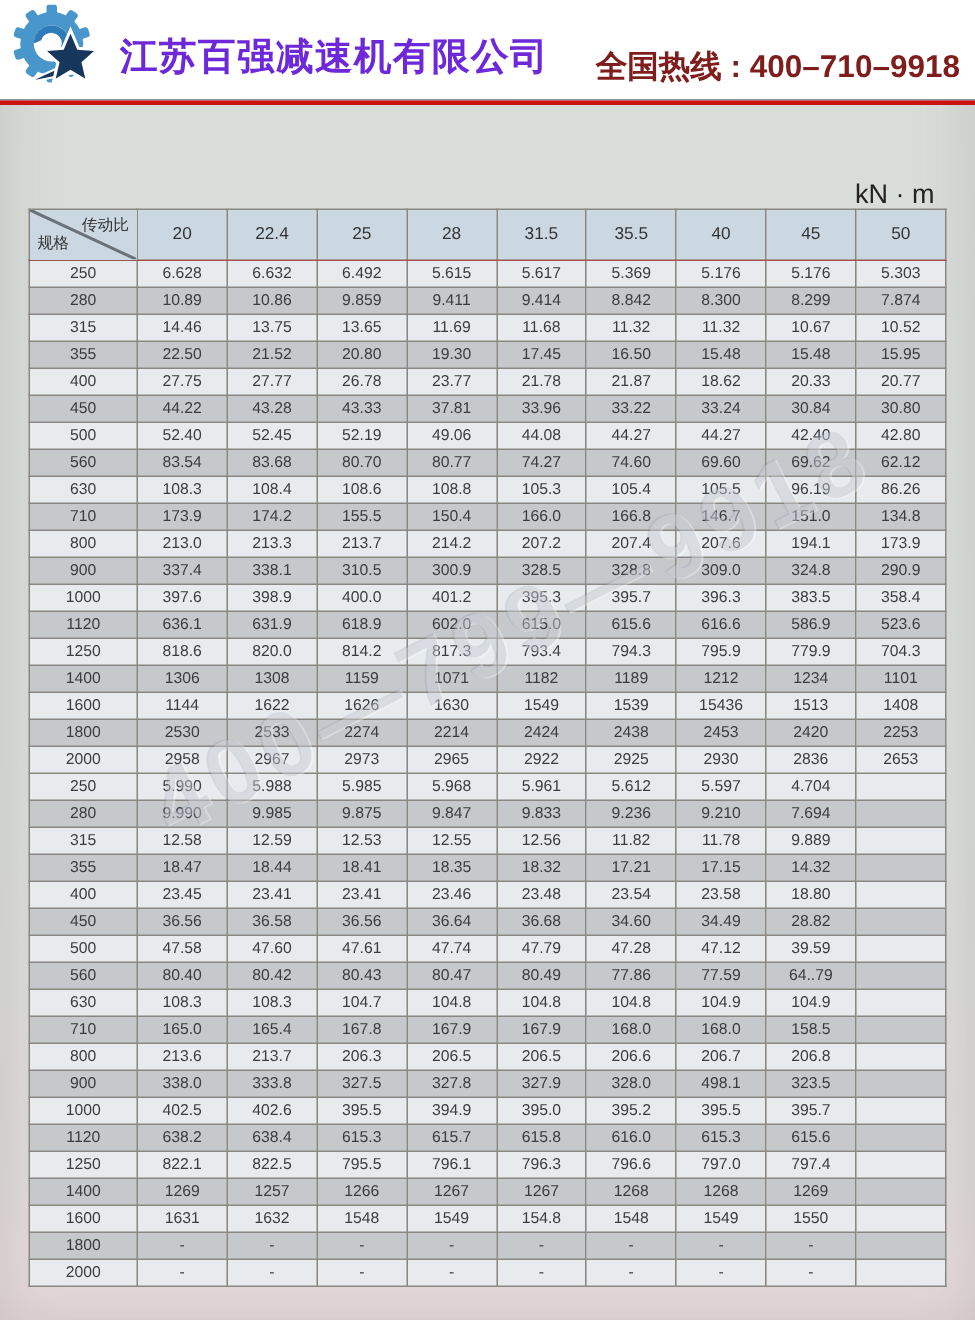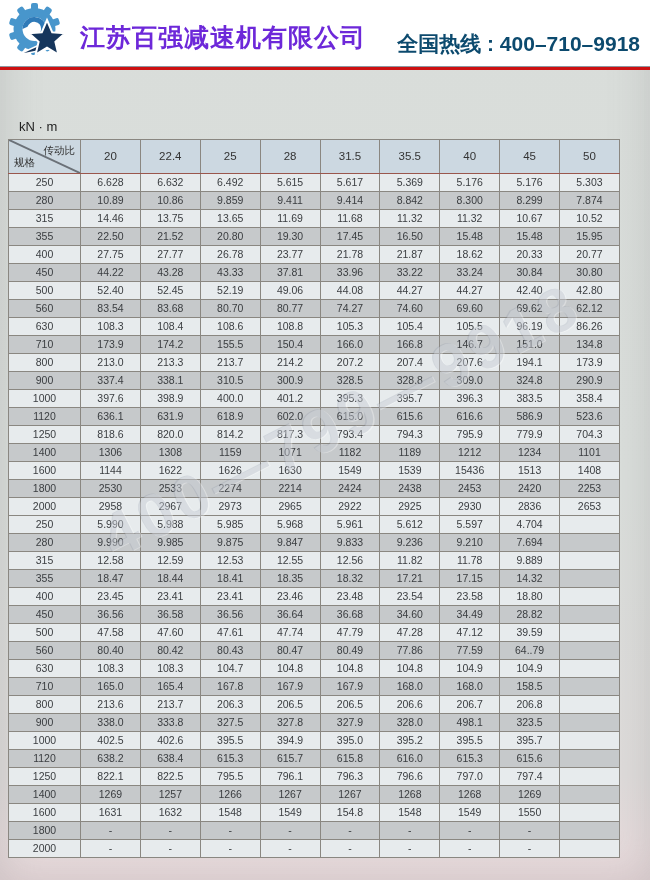--- a/index.html
+++ b/index.html
@@ -6,26 +6,26 @@
   body{width:650px;height:880px;font-family:"Liberation Sans","DejaVu Sans",sans-serif;}
   .page{position:relative;width:650px;height:880px;overflow:hidden;
         background:linear-gradient(180deg,#d9ddda 0%,#dadedb 55%,#dedbda 88%,#e9dadc 100%);
         box-shadow:inset 0 0 40px rgba(120,120,120,.25);}
   
   .banner{position:absolute;top:0;left:0;width:650px;height:66px;background:#ffffff;}
   .divider-gray{position:absolute;top:66px;left:0;width:650px;height:1px;background:#8d97a0;}
   .divider-red{position:absolute;top:67px;left:0;width:650px;height:3px;background:#cd1111;}
   .logo{position:absolute;left:8px;top:3px;width:64px;height:60px;}
   .company{position:absolute;left:80px;top:21px;font-size:25px;font-weight:bold;color:#6d28d9;letter-spacing:1px;white-space:nowrap;}
-  .hotline{position:absolute;right:10px;top:30px;font-size:21px;font-weight:bold;color:#0c4a6e;white-space:nowrap;}
+  .hotline{position:absolute;right:10px;top:30px;font-size:21px;font-weight:bold;color:#7f1d1d;white-space:nowrap;}
   
   .table-title{position:absolute;top:98px;left:0;width:650px;text-align:center;font-size:13px;color:#2b2b2b;letter-spacing:1px;}
-  .unit-label{position:absolute;top:119px;left:19px;width:604px;text-align:left;font-size:13px;color:#222;}
+  .unit-label{position:absolute;top:119px;left:19px;width:604px;text-align:right;font-size:18px;color:#222;}
   
-  table.torque{position:absolute;top:139px;left:8px;width:612px;border-collapse:collapse;table-layout:fixed;
+  table.torque{position:absolute;top:139px;left:19px;width:612px;border-collapse:collapse;table-layout:fixed;
                border:1px solid #5d646a;}
   table.torque col.c-spec{width:72px;}
   table.torque th,table.torque td{border:1px solid #8a8781;padding:0;text-align:center;color:#3a3d40;
                font-size:10.5px;line-height:17px;height:17px;overflow:hidden;white-space:nowrap;}
   table.torque thead th{height:33px;background:#ccd8e1;font-weight:normal;font-size:11.5px;color:#333;border-bottom:1px solid #9a564c;}
   tbody tr.light td{background:#e7ebed;}
   tbody tr.dark td{background:#c6c9cb;}
   tbody tr:nth-child(odd) td{border-top-color:#9c6055;}
   tbody tr:nth-child(even) td{border-top-color:#637180;}
   td.spec{color:#34383b;}

